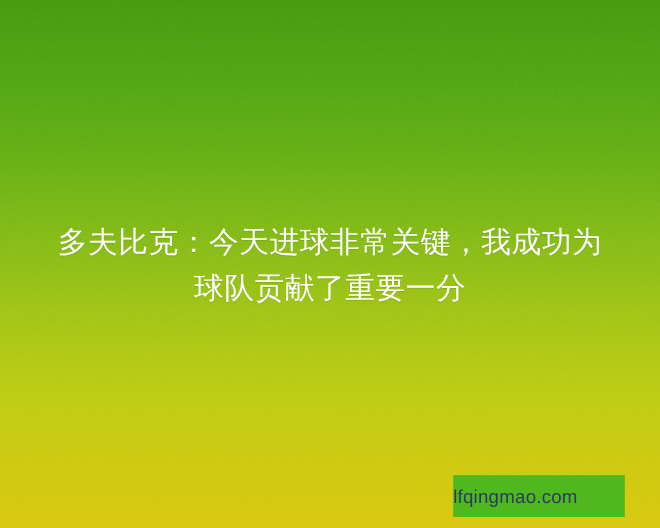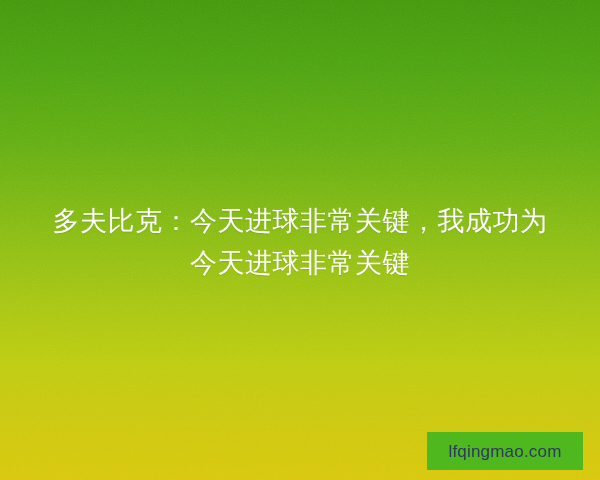--- a/index.html
+++ b/index.html
@@ -53,28 +53,27 @@
     text-shadow: 0 1px 1px rgba(0,0,0,0.10);
   }
 
   #headline .hl-line {
     display: block;
     white-space: nowrap;
   }
 
   #watermark {
     position: absolute;
-    left: 427px;
+    left: 412px;
     top: 432px;
     width: 156px;
     height: 38px;
     background: #4fb81e;
     display: flex;
     align-items: center;
-    justify-content: center;
   }
 
   #watermark .wm-text {
     color: #2b3a5e;
     font-size: 17px;
     line-height: 1;
     letter-spacing: 0.2px;
     font-family: "Liberation Sans", "DejaVu Sans", sans-serif;
   }
 </style>
@@ -86,20 +85,20 @@
   <svg id="grain" xmlns="http://www.w3.org/2000/svg" width="600" height="480" viewBox="0 0 600 480" preserveAspectRatio="none" aria-hidden="true">
     <filter id="noiseFilter">
       <feTurbulence type="fractalNoise" baseFrequency="0.9" numOctaves="3" stitchTiles="stitch"></feTurbulence>
       <feColorMatrix type="saturate" values="0"></feColorMatrix>
     </filter>
     <rect width="600" height="480" filter="url(#noiseFilter)"></rect>
   </svg>
 
   <div id="headline">
     <span class="hl-line">多夫比克：今天进球非常关键，我成功为</span>
-    <span class="hl-line">今天进球非常关键</span>
+    <span class="hl-line">球队贡献了重要一分</span>
   </div>
 
   <div id="watermark">
     <span class="wm-text">lfqingmao.com</span>
   </div>
 
 </div>
 
 </body></html>

